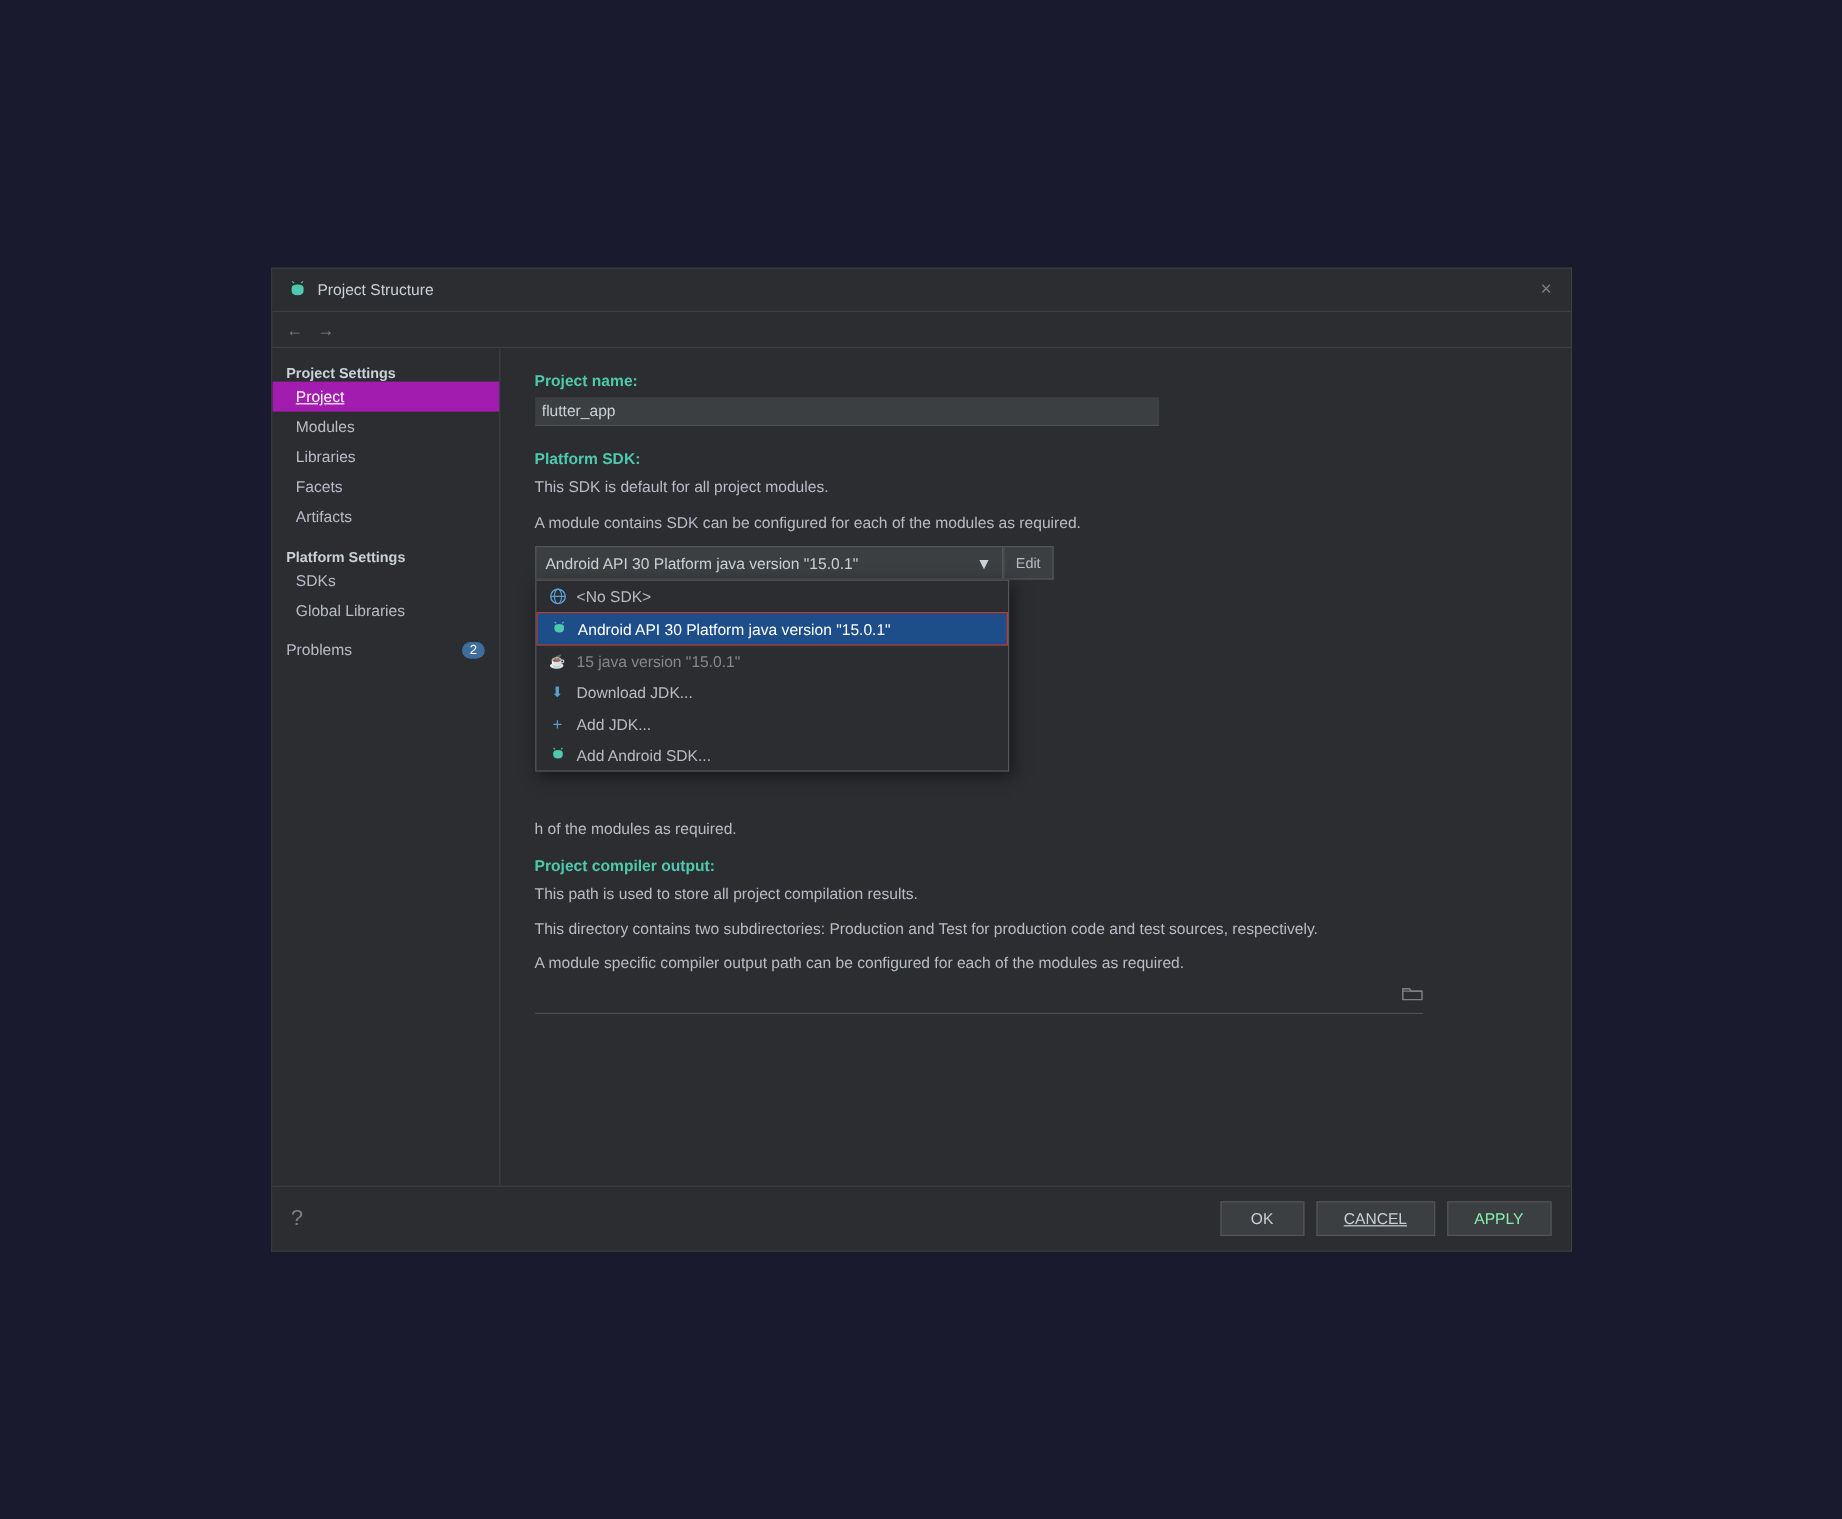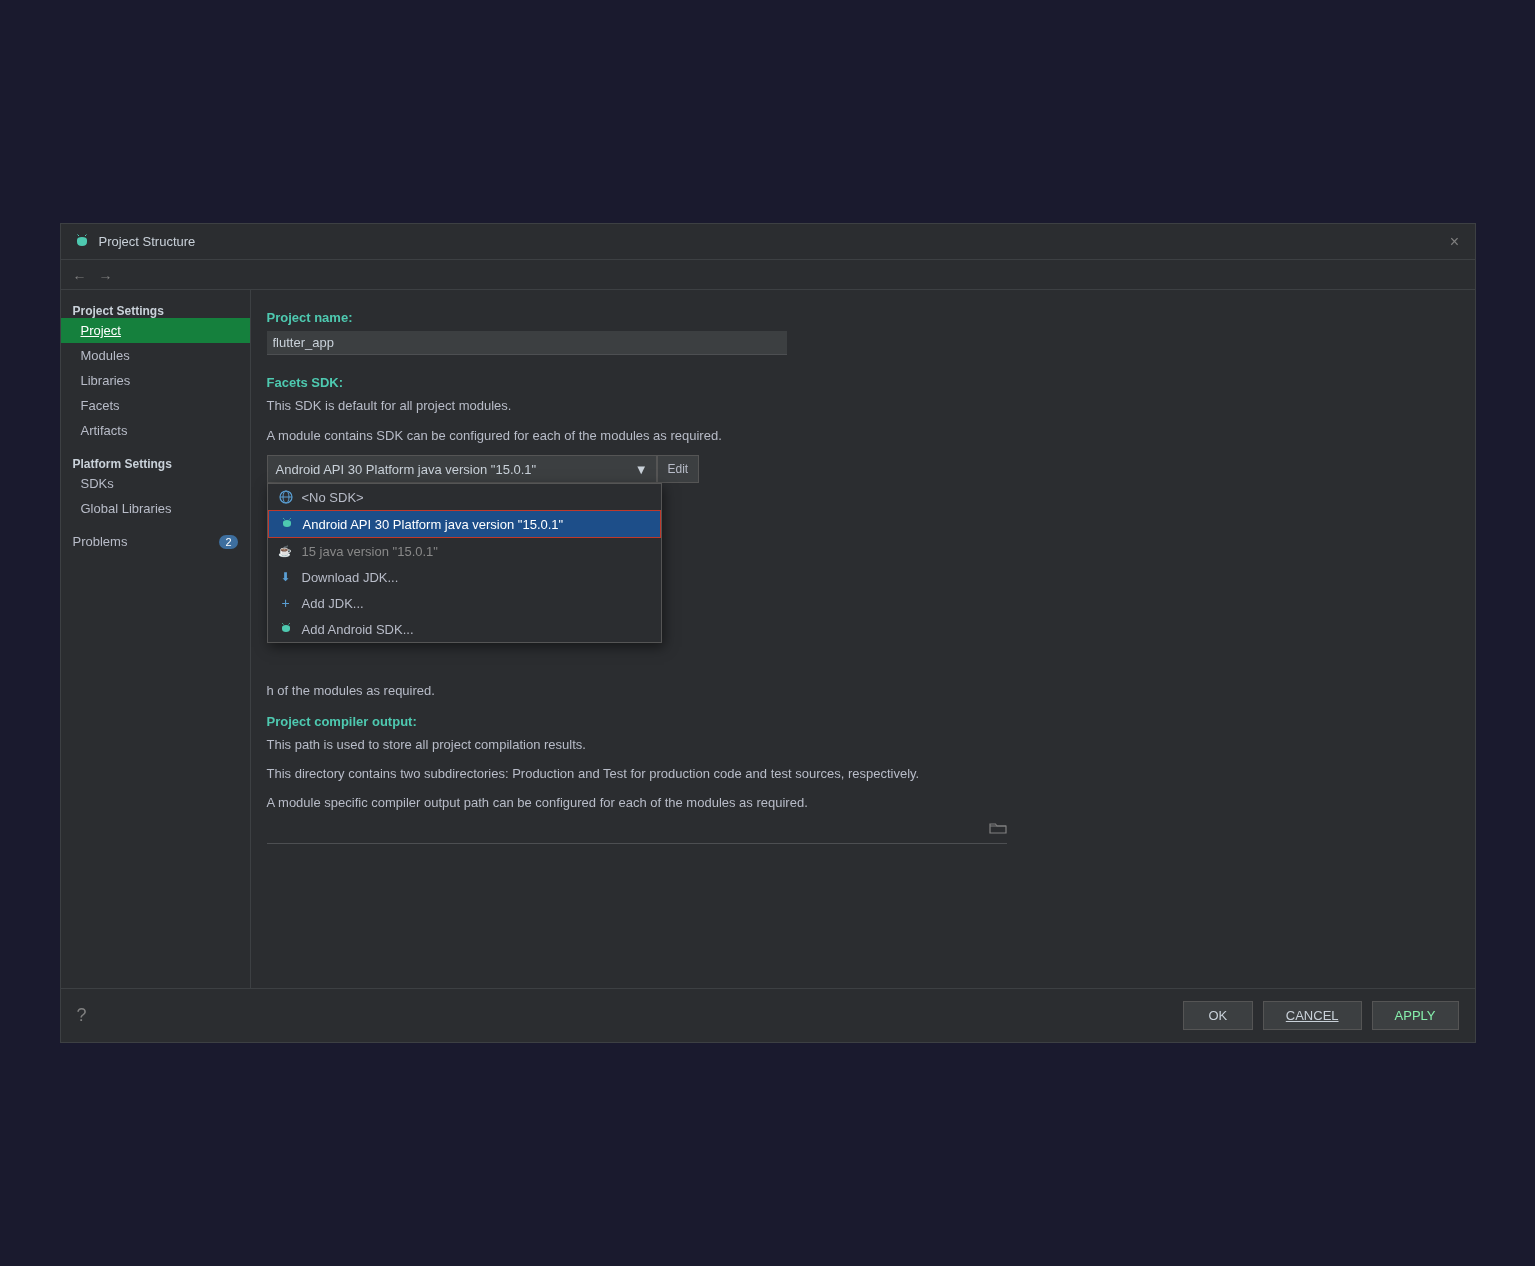--- a/index.html
+++ b/index.html
@@ -10,21 +10,21 @@
       color: #b8bcc8;
       width: 1535px;
       height: 1266px;
       overflow: hidden;
     }
     .dialog {
       position: absolute;
       top: 50%;
       left: 50%;
       transform: translate(-50%, -50%);
-      width: 1416px;
+      width: 1084px;
       height: 820px;
       background: #2b2d30;
       border: 1px solid #3d4043;
       display: flex;
       flex-direction: column;
     }
     .title-bar {
       background: #2b2d30;
       border-bottom: 1px solid #3d4043;
       padding: 8px 12px;
@@ -86,21 +86,21 @@
       font-weight: 600;
       padding: 6px 12px 0 12px;
     }
     .sidebar-item {
       padding: 5px 12px 5px 20px;
       cursor: pointer;
       color: #b8bcc8;
       font-size: 13px;
     }
     .sidebar-item.active {
-      background: #15803d;
+      background: #a21caf;
       color: #ffffff;
       text-decoration: underline;
     }
     .sidebar-divider {
       height: 8px;
     }
     .problems-row {
       display: flex;
       align-items: center;
       justify-content: space-between;
@@ -112,21 +112,21 @@
       background: #3d6e9e;
       color: #fff;
       border-radius: 10px;
       font-size: 11px;
       padding: 1px 6px;
       min-width: 18px;
       text-align: center;
     }
     .main-content {
       flex: 1;
-      padding: 20px 16px;
+      padding: 20px 29px;
       overflow-y: auto;
       position: relative;
     }
     .field-label {
       color: #4ec9b0;
       font-size: 13px;
       font-weight: 600;
       margin-bottom: 6px;
     }
     .text-input {
@@ -349,21 +349,21 @@
     </div>
 
     <div class="main-content">
 
       
       <div class="field-label">Project name:</div>
       <input type="text" class="text-input" value="flutter_app" style="">
 
       
       <div style="margin-top: 20px;">
-        <div class="field-label">Facets SDK:</div>
+        <div class="field-label">Platform SDK:</div>
         <div class="sdk-description">This SDK is default for all project modules.</div>
         <div class="sdk-description">A module contains SDK can be configured for each of the modules as required.</div>
 
         <div class="sdk-row">
           <div class="sdk-dropdown-container">
             <div class="sdk-dropdown">
               <span>Android API 30 Platform java version "15.0.1"</span>
               <span>▼</span>
             </div>
 

